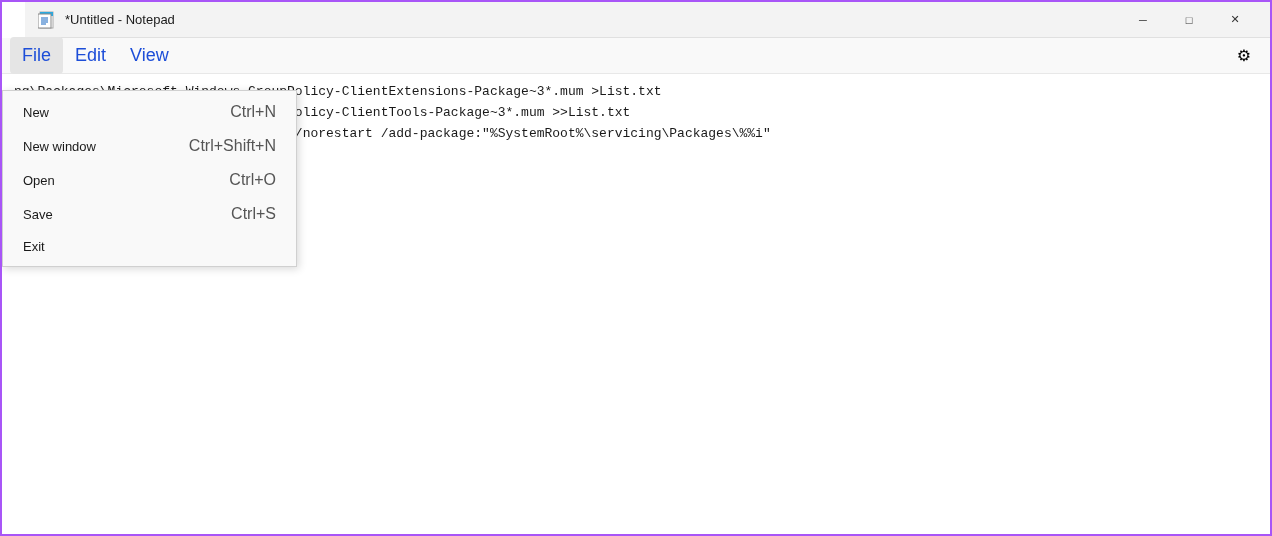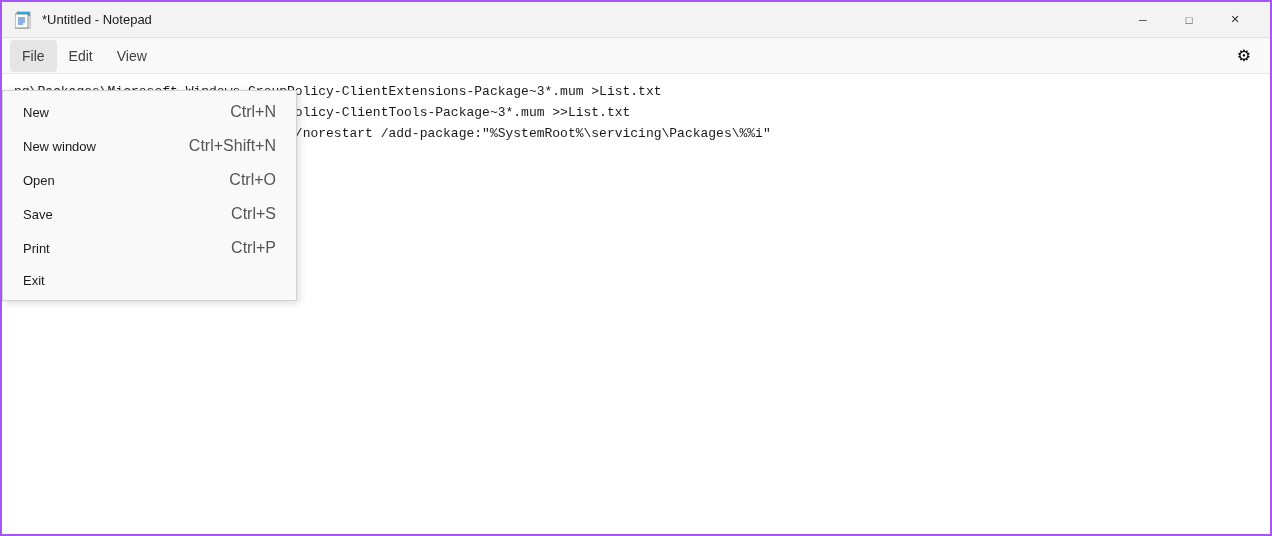--- a/index.html
+++ b/index.html
@@ -13,20 +13,21 @@
     }
 
     
     .title-bar {
       display: flex;
       align-items: center;
       height: 36px;
       background: #f3f3f3;
       padding: 0 12px;
       border-bottom: 1px solid #e0e0e0;
+      margin-left: 23px;
     }
     .title-bar-icon {
       width: 20px;
       height: 20px;
       margin-right: 8px;
       display: flex;
       align-items: center;
       justify-content: center;
     }
     .title-bar-title {
@@ -55,24 +56,24 @@
     .menu-bar {
       display: flex;
       align-items: center;
       height: 36px;
       background: #f9f9f9;
       border-bottom: 1px solid #e8e8e8;
       padding: 0 8px;
     }
     .menu-item {
       padding: 8px 12px;
-      font-size: 14px;
+      font-size: 18px;
       cursor: pointer;
       border-radius: 4px;
-      color: #404040;
+      color: #1d4ed8;
       user-select: none;
     }
     .menu-item.active { background: #e5e5e5; }
     .menu-bar-spacer { flex: 1; }
     .settings-icon {
       width: 36px;
       height: 36px;
       display: flex;
       align-items: center;
       justify-content: center;
@@ -176,24 +177,20 @@
     </div>
     <div class="dropdown-item">
       <span>Open</span>
       <span class="shortcut">Ctrl+O</span>
     </div>
     <div class="dropdown-item">
       <span>Save</span>
       <span class="shortcut">Ctrl+S</span>
     </div>
     <div class="dropdown-item">
-      <span>Print</span>
-      <span class="shortcut">Ctrl+P</span>
-    </div>
-    <div class="dropdown-item">
       <span>Exit</span>
       <span class="shortcut"></span>
     </div>
   </div>
 
   <div class="editor-area" id="editor-area">ng\Packages\Microsoft-Windows-GroupPolicy-ClientExtensions-Package~3*.mum &gt;List.txt
 ng\Packages\Microsoft-Windows-GroupPolicy-ClientTools-Package~3*.mum &gt;&gt;List.txt
 . List.txt 2^&gt;nul') do dism /online /norestart /add-package:"%SystemRoot%\servicing\Packages\%%i"</div>
 </div>
 

